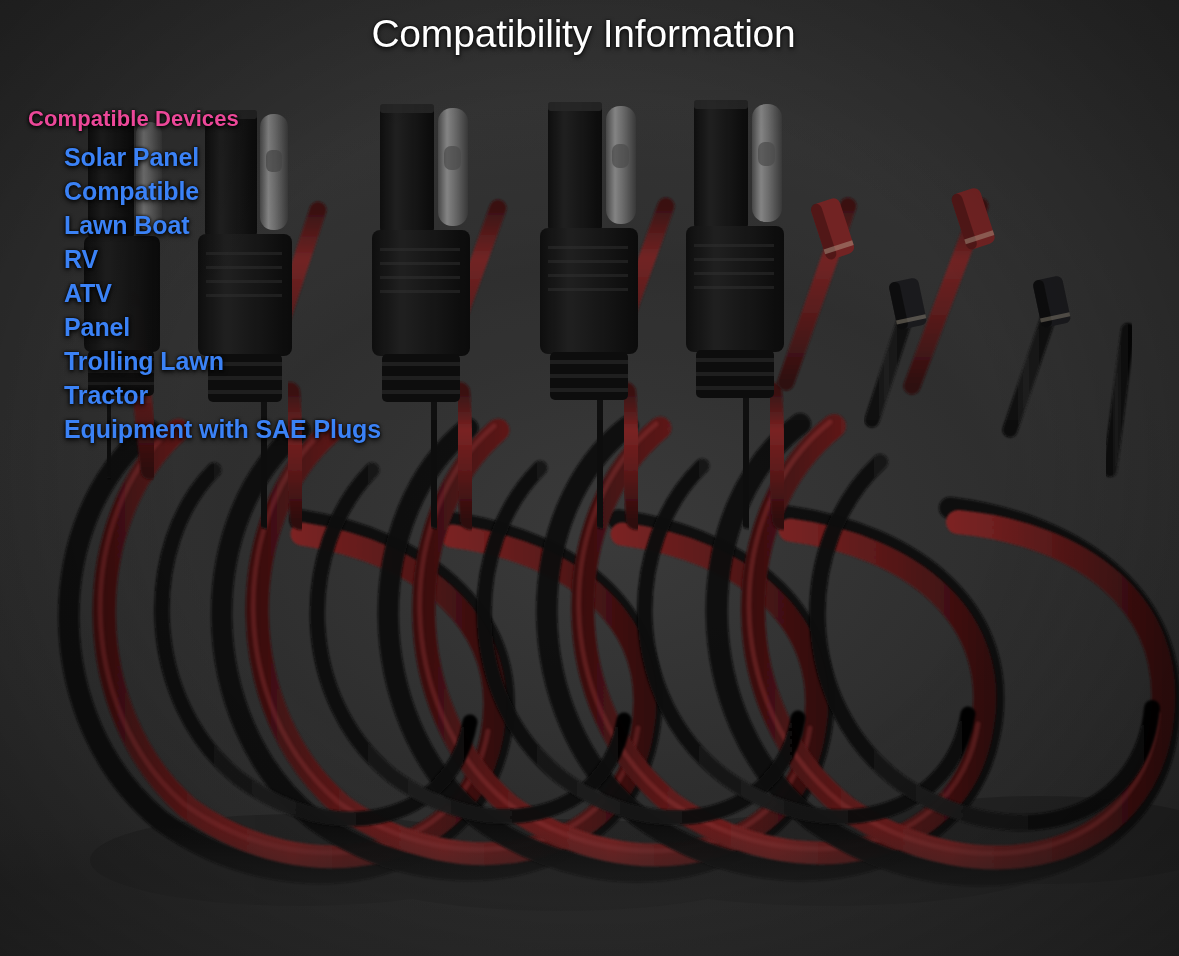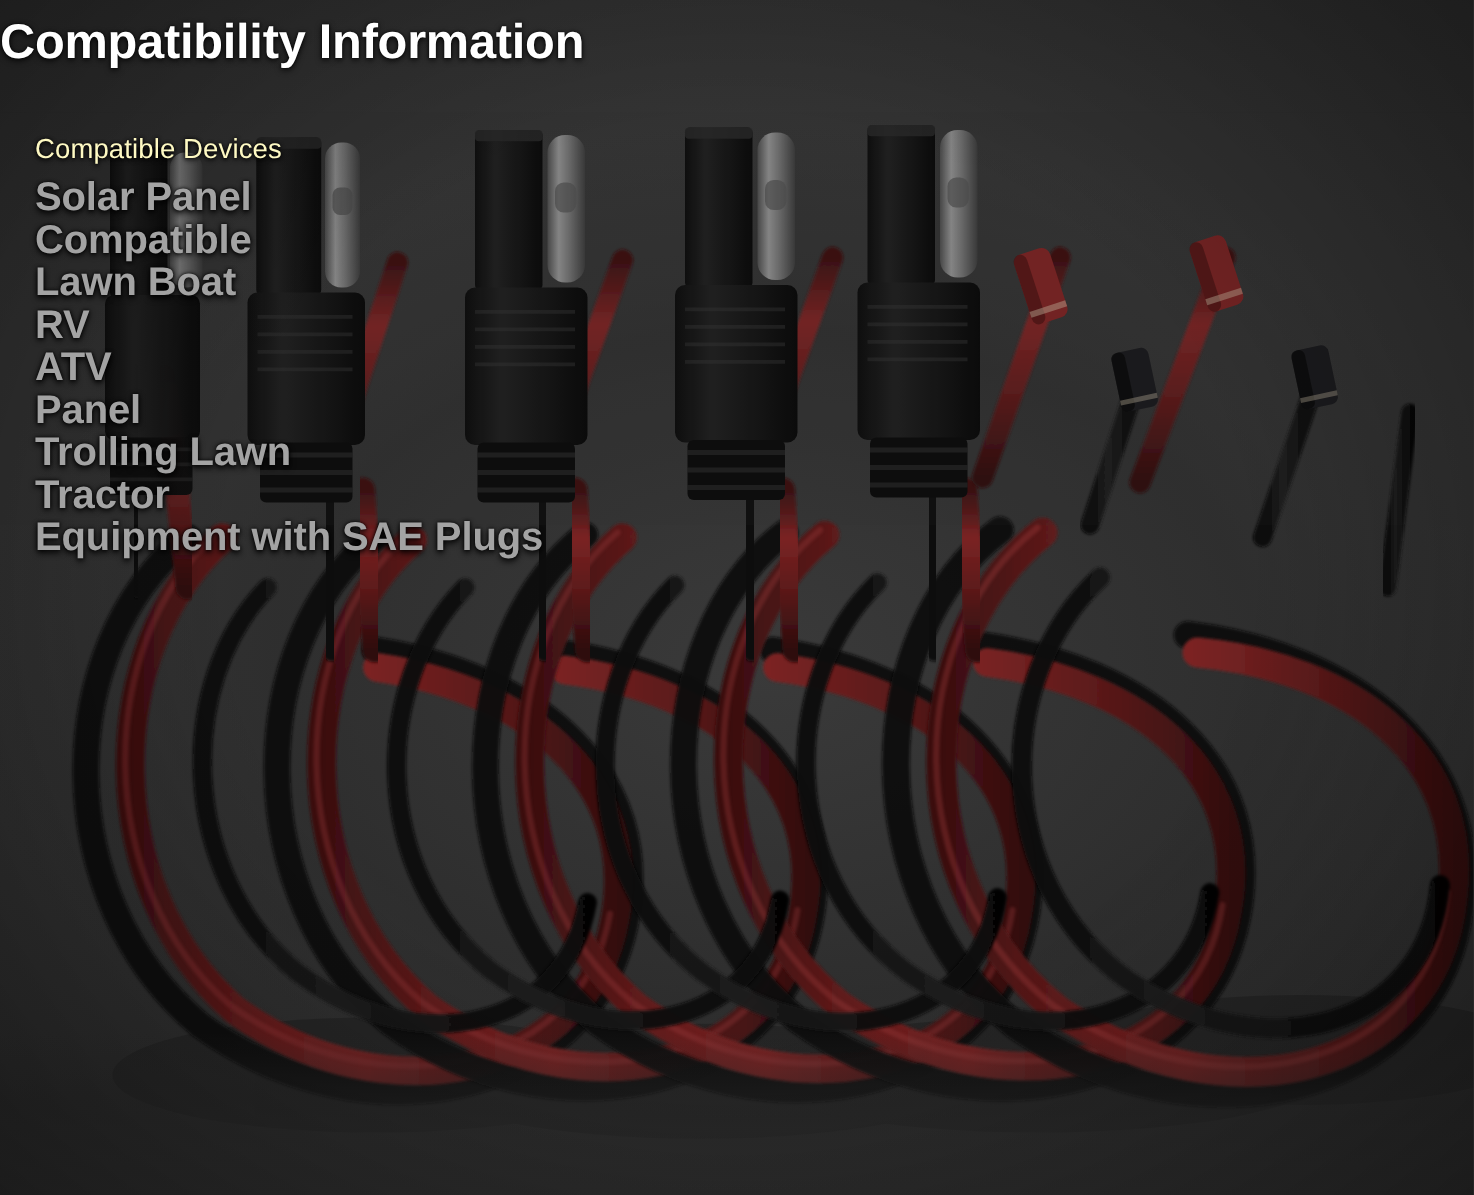--- a/index.html
+++ b/index.html
@@ -45,50 +45,51 @@
     width: 1179px;
     height: 956px;
     display: block;
   }
 
   
   #title {
     position: absolute;
     left: 0; right: 12px;
     top: 12px;
-    text-align: left;
+    text-align: center;
     color: #ffffff;
     font-size: 39px;
-    font-weight: bold;
+    font-weight: normal;
     letter-spacing: -0.2px;
     text-shadow: 0 2px 5px rgba(0,0,0,0.85), 0 0 2px rgba(0,0,0,0.9);
   }
   #devices-panel {
     position: absolute;
     left: 28px;
     top: 104px;
     width: 430px;
   }
   #devices-heading {
-    color: #fef9c3;
+    color: #ec4899;
     font-size: 22px;
-    font-weight: normal;
+    font-weight: bold;
     line-height: 30px;
     letter-spacing: 0.1px;
     text-shadow: 0 2px 4px rgba(0,0,0,0.9), 0 0 3px rgba(0,0,0,0.95);
     margin-bottom: 6px;
   }
   .device-item {
-    color: #a3a3a3;
-    font-size: 32px;
+    color: #3b82f6;
+    font-size: 25px;
     font-weight: bold;
     line-height: 34px;
     letter-spacing: -0.1px;
     text-shadow: 0 2px 5px rgba(0,0,0,0.95), 0 0 3px rgba(0,0,0,0.95);
     white-space: nowrap;
+    margin-left: 36px;
   }
 </style>
 </head>
 <body>
 
 <div id="stage">
 
   <div id="photo"></div>
 
   <svg class="layer" viewBox="0 0 1179 956" preserveAspectRatio="none">

